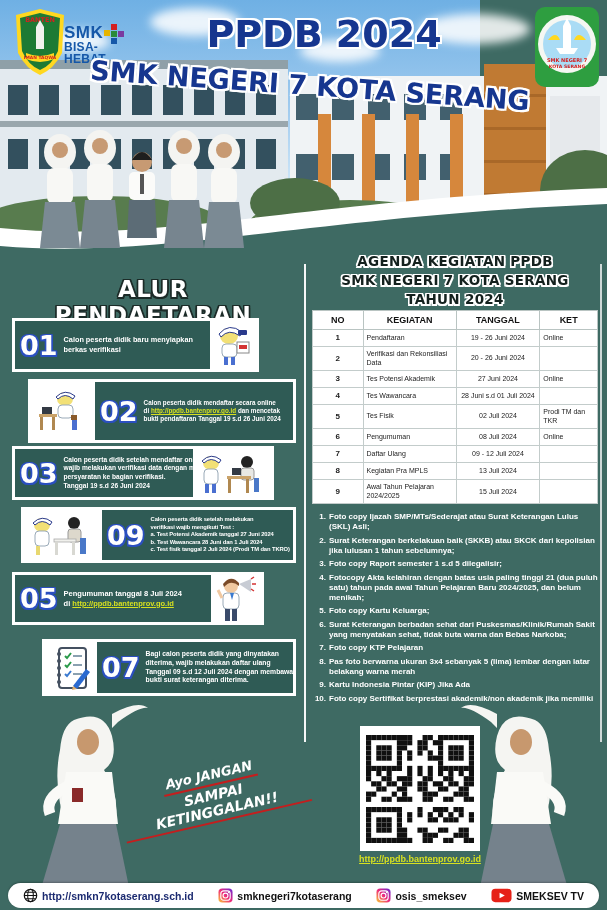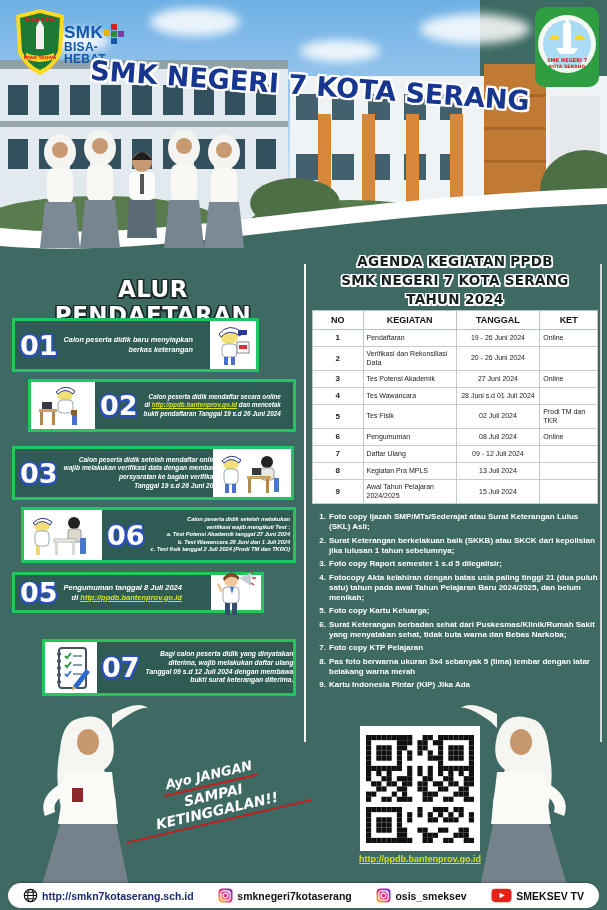--- a/index.html
+++ b/index.html
@@ -43,34 +43,34 @@
 
   
   .o-dark{text-shadow:-1.5px -1.5px 0 #1c2b28,1.5px -1.5px 0 #1c2b28,-1.5px 1.5px 0 #1c2b28,
           1.5px 1.5px 0 #1c2b28,-1.5px 0 0 #1c2b28,1.5px 0 0 #1c2b28,0 -1.5px 0 #1c2b28,0 1.5px 0 #1c2b28;}
   .o-white{text-shadow:-1.5px -1.5px 0 #fff,1.5px -1.5px 0 #fff,-1.5px 1.5px 0 #fff,
           1.5px 1.5px 0 #fff,-1.5px 0 0 #fff,1.5px 0 0 #fff,0 -1.5px 0 #fff,0 1.5px 0 #fff;}
 
   
   .alur-title{position:absolute;left:18px;top:276px;width:270px;text-align:center;z-index:5;
       font-family:"DejaVu Sans",sans-serif;font-size:23px;font-weight:900;color:#fff;letter-spacing:.5px;}
-  .step{position:absolute;background:#22c55e;display:flex;padding:3px;box-sizing:border-box;z-index:5;text-align:right;}
+  .step{position:absolute;background:#ffffff;display:flex;padding:3px;box-sizing:border-box;z-index:5;}
   .step .panel{background:#2f5b55;flex:1;display:flex;align-items:center;padding:2px 5px;gap:6px;min-width:0;}
   .step .num{font-family:"DejaVu Sans",sans-serif;font-size:27px;font-weight:900;color:#fff;line-height:1;flex:none;
       text-shadow:-1.5px -1.5px 0 #2b4fc0,1.5px -1.5px 0 #2b4fc0,-1.5px 1.5px 0 #2b4fc0,1.5px 1.5px 0 #2b4fc0,
                   -1.5px 0 0 #2b4fc0,1.5px 0 0 #2b4fc0,0 -1.5px 0 #2b4fc0,0 1.5px 0 #2b4fc0;}
-  .step .txt{color:#fff;font-weight:bold;line-height:1.32;font-style:italic;}
+  .step .txt{color:#fff;font-weight:bold;line-height:1.32;}
   .step .txt .line{white-space:nowrap;}
   .step .icon-box{flex:none;display:flex;align-items:center;justify-content:center;background:#fff;}
   .step .link{color:#d6e021;text-decoration:underline;cursor:pointer;}
   .step-01{left:12px;top:318px;width:247px;height:54px;} .step-01 .txt{font-size:7.3px;} .step-01 .icon-box{width:46px;}
-  .step-02{left:28px;top:379px;width:268px;height:53px;} .step-02 .txt{font-size:6.3px;} .step-02 .icon-box{width:64px;}
-  .step-03{left:12px;top:446px;width:282px;height:54px;} .step-03 .txt{font-size:6.6px;} .step-03 .icon-box{width:78px;}
+  .step-02{left:28px;top:379px;width:268px;height:64px;} .step-02 .txt{font-size:6.3px;} .step-02 .icon-box{width:64px;}
+  .step-03{left:12px;top:446px;width:262px;height:54px;} .step-03 .txt{font-size:6.6px;} .step-03 .icon-box{width:78px;}
   .step-04{left:21px;top:507px;width:275px;height:56px;} .step-04 .txt{font-size:5.8px;letter-spacing:-.1px;} .step-04 .icon-box{width:78px;}
-  .step-05{left:12px;top:572px;width:252px;height:41px;} .step-05 .txt{font-size:7.5px;} .step-05 .icon-box{width:50px;}
+  .step-05{left:12px;top:572px;width:252px;height:53px;} .step-05 .txt{font-size:7.5px;} .step-05 .icon-box{width:50px;}
   .step-06{left:42px;top:639px;width:254px;height:57px;} .step-06 .txt{font-size:6.8px;} .step-06 .icon-box{width:52px;}
 
   
   .divider{position:absolute;left:304px;top:264px;width:2px;height:478px;background:rgba(255,255,255,.95);z-index:5;}
   .edge-line{position:absolute;left:600px;top:264px;width:2px;height:478px;background:rgba(255,255,255,.75);z-index:5;}
   .agenda-title{position:absolute;left:310px;top:252px;width:290px;text-align:center;z-index:5;
       font-family:"DejaVu Sans",sans-serif;font-size:13.5px;font-weight:900;line-height:1.4;color:#14211e;letter-spacing:.3px;}
   .agenda-table{position:absolute;left:312px;top:310px;width:286px;z-index:5;border-collapse:collapse;background:#fff;}
   .agenda-table th{font-size:9px;font-weight:bold;color:#111;border:1px solid #b9c4c2;padding:4px 18px;}
   .agenda-table td{font-size:7px;color:#222;border:1px solid #c3cccb;padding:3.2px 3px;line-height:1.2;}
@@ -200,31 +200,32 @@
       <circle cx="33" cy="38" r="24" fill="#aadcf5"></circle>
       <path d="M14 34 Q22 24 26 34 Z" fill="#ffd820"></path>
         <path d="M52 34 Q44 24 40 34 Z" fill="#ffd820"></path>
       <rect x="29" y="20" width="8" height="22" fill="#fff"></rect>
       <path d="M29 20 L33 12 L37 20 Z" fill="#fff"></path>
       <path d="M22 42 L44 42 L40 48 L26 48 Z" fill="#fff"></path>
       <text x="33" y="56" text-anchor="middle" font-size="5" font-weight="bold" fill="#d42020" font-family="DejaVu Sans">SMK NEGERI 7</text>
       <text x="33" y="62" text-anchor="middle" font-size="4.6" font-weight="bold" fill="#d42020" font-family="DejaVu Sans">KOTA SERANG</text>
     </svg>
 
+    <div class="page-title">PPDB 2024</div>
     <div class="page-subtitle">SMK NEGERI 7 KOTA SERANG</div>
   </div>
 
   <div class="alur-title o-dark">ALUR PENDAFTARAN</div>
   <div id="steps">
       <div class="step step-01">
         <div class="panel">
           <span class="num">01</span>
           <div class="txt">
             <div class="line">Calon peserta didik baru menyiapkan</div>
-            <div class="line">berkas keterangan</div>
+            <div class="line">berkas verifikasi</div>
           </div>
         </div>
         <div class="icon-box">
           <span style="display: flex; align-items: center;">
             <svg width="40" height="44" viewBox="0 0 40 44">
               <ellipse cx="16" cy="13" rx="9" ry="8" fill="#f2e076"></ellipse>
               <path d="M6 11 Q16 -1 29 9 L27 13 Q16 5 8 14 Z" fill="#fff" stroke="#2a3a8c" stroke-width="1"></path>
               <rect x="25" y="7" width="9" height="5" rx="1" fill="#2a3a8c"></rect>
               <rect x="9" y="21" width="15" height="13" rx="4" fill="#fff" stroke="#9aaab8" stroke-width="1"></rect>
               <rect x="24" y="19" width="12" height="11" fill="#fff" stroke="#888" stroke-width="1"></rect>
@@ -300,21 +301,21 @@
               <circle cx="44" cy="9" r="6" fill="#222"></circle>
               <rect x="38" y="15" width="13" height="13" rx="3" fill="#ddd8cc" stroke="#999" stroke-width="1"></rect>
               <rect x="24" y="25" width="22" height="3" fill="#f0f0ec" stroke="#aaa" stroke-width="0.8"></rect>
               <rect x="25" y="28" width="3" height="13" fill="#d8d8d2"></rect>
               <rect x="42" y="28" width="3" height="13" fill="#d8d8d2"></rect>
               <rect x="50" y="24" width="6" height="16" fill="#4a78c8"></rect>
             </svg>
           </span>
         </div>
         <div class="panel">
-          <span class="num">06</span>
+          <span class="num">09</span>
           <div class="txt">
             <div class="line">Calon peserta didik setelah melakukan</div>
             <div class="line">verifikasi wajib mengikuti Test :</div>
             <div class="line">a. Test Potensi Akademik tanggal 27 Juni 2024</div>
             <div class="line">b. Test Wawancara 28 Juni dan 1 Juli 2024</div>
             <div class="line">c. Test fisik tanggal 2 Juli 2024 (Prodi TM dan TKRO)</div>
           </div>
         </div>
       </div>
       <div class="step step-05">
@@ -476,20 +477,24 @@
         <span class="req-num">7.</span>
         <span>Foto copy KTP Pelajaran</span>
       </div>
       <div class="req-item">
         <span class="req-num">8.</span>
         <span>Pas foto berwarna ukuran 3x4 sebanyak 5 (lima) lembar dengan latar belakang warna merah</span>
       </div>
       <div class="req-item">
         <span class="req-num">9.</span>
         <span>Kartu Indonesia Pintar  (KIP) Jika Ada</span>
+      </div>
+      <div class="req-item">
+        <span class="req-num">10.</span>
+        <span>Foto copy Sertifikat berprestasi akademik/non akademik jika memiliki</span>
       </div>
     </div>
 
   <svg class="student left" viewBox="0 0 168 192">
     <path d="M100 14 Q126 0 136 8 Q128 6 106 22 L100 28 Z" fill="#f5f5f2"></path>
     <path d="M62 20 Q92 8 100 36 Q106 60 92 70 Q110 96 102 132 L56 132 Q40 88 48 50 Q50 26 62 20 Z" fill="#f5f5f2"></path>
     <ellipse cx="76" cy="42" rx="11" ry="13" fill="#c7986e"></ellipse>
     <path d="M54 72 L100 72 L106 124 L46 124 Z" fill="#fafaf7"></path>
     <path d="M56 86 Q32 98 38 114" stroke="#fafaf7" stroke-width="11" fill="none"></path>
     <rect x="60" y="88" width="11" height="14" fill="#8a2a2a"></rect>

